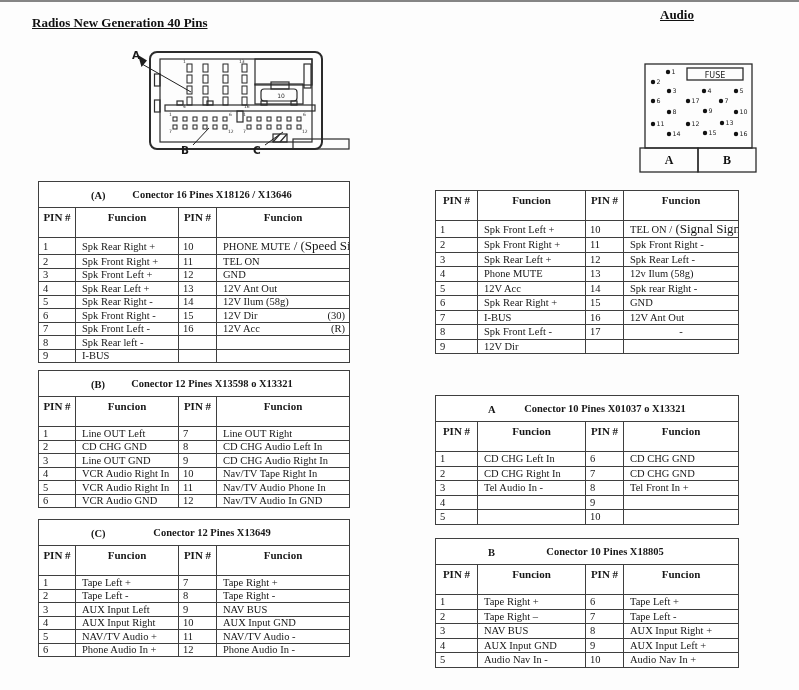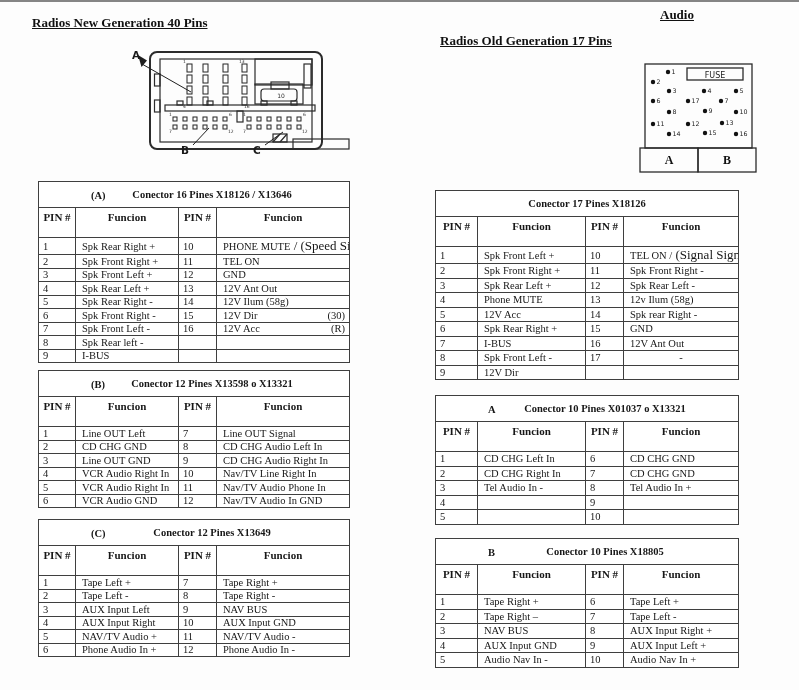--- a/index.html
+++ b/index.html
@@ -40,21 +40,20 @@
   .conn-letter{font-family:"DejaVu Sans",sans-serif;font-size:10.5px;font-weight:bold;fill:#1a1a1a;}
   .micro{font-family:"DejaVu Sans",sans-serif;font-size:4.5px;fill:#333;}
 </style>
 </head>
 <body>
 
 <div class="page">
 
   <div class="doc-title" style="left:660px;top:5px">Audio</div>
   <div class="doc-title" style="left:32px;top:13px">Radios New Generation  40 Pins</div>
-  <div class="doc-title" style="left:440px;top:31px">Radios Old Generation  17 Pins</div>
 
   <svg class="abs" style="left:125px;top:40px" width="240" height="115" viewBox="0 0 240 115">
     <g fill="none" stroke="#2b2b2b" stroke-width="1.2">
       <rect x="25" y="10" width="172" height="97" rx="7" stroke-width="2"></rect>
       <rect x="35" y="17" width="152" height="83"></rect>
       <rect x="29.5" y="32" width="5.5" height="12"></rect>
       <rect x="29.5" y="58" width="5.5" height="12"></rect>
       <rect x="179" y="22" width="7" height="24"></rect>
       <rect x="130" y="17" width="57" height="26"></rect>
       <rect x="130" y="42" width="48" height="20"></rect>
@@ -275,39 +274,39 @@
         <tr>
           <th class="hdr">PIN #</th>
           <th class="hdr">Funcion</th>
           <th class="hdr">PIN #</th>
           <th class="hdr">Funcion</th>
         </tr>
         <tr>
           <td class="data pin">1</td>
           <td class="data fn">Line OUT Left</td>
           <td class="data pin">7</td>
-          <td class="data fn">Line OUT Signal</td>
+          <td class="data fn">Line OUT Right</td>
         </tr>
         <tr>
           <td class="data pin">2</td>
           <td class="data fn">CD CHG GND</td>
           <td class="data pin">8</td>
           <td class="data fn">CD CHG Audio Left In</td>
         </tr>
         <tr>
           <td class="data pin">3</td>
           <td class="data fn">Line OUT GND</td>
           <td class="data pin">9</td>
           <td class="data fn">CD CHG Audio Right In</td>
         </tr>
         <tr>
           <td class="data pin">4</td>
           <td class="data fn">VCR Audio Right In</td>
           <td class="data pin">10</td>
-          <td class="data fn">Nav/TV Line Right In</td>
+          <td class="data fn">Nav/TV Tape Right In</td>
         </tr>
         <tr>
           <td class="data pin">5</td>
           <td class="data fn">VCR Audio Right In</td>
           <td class="data pin">11</td>
           <td class="data fn">Nav/TV Audio Phone In</td>
         </tr>
         <tr>
           <td class="data pin">6</td>
           <td class="data fn">VCR Audio GND</td>
@@ -373,23 +372,20 @@
     </table>
   <table class="pin-table t-r" style="left:435px;top:188px;width:303px">
       <colgroup>
         <col style="width: 42px;">
         <col style="width: 108px;">
         <col style="width: 38px;">
         <col style="width: 115px;">
       </colgroup>
       <tbody>
         <tr>
-          <td colspan="4" class="title-cell"><span class="title-text">Conector 17 Pines X18126</span></td>
-        </tr>
-        <tr>
           <th class="hdr">PIN #</th>
           <th class="hdr">Funcion</th>
           <th class="hdr">PIN #</th>
           <th class="hdr">Funcion</th>
         </tr>
         <tr>
           <td class="data pin">1</td>
           <td class="data fn">Spk Front Left +</td>
           <td class="data pin">10</td>
           <td class="data fn"><span>TEL ON  /</span><span class="small"> (Signal Signal)</span></td>
@@ -470,21 +466,21 @@
         <tr>
           <td class="data pin">2</td>
           <td class="data fn">CD CHG Right In</td>
           <td class="data pin">7</td>
           <td class="data fn">CD CHG GND</td>
         </tr>
         <tr>
           <td class="data pin">3</td>
           <td class="data fn">Tel Audio In -</td>
           <td class="data pin">8</td>
-          <td class="data fn">Tel Audio In +</td>
+          <td class="data fn">Tel Front In +</td>
         </tr>
         <tr>
           <td class="data pin">4</td>
           <td class="data fn"></td>
           <td class="data pin">9</td>
           <td class="data fn"></td>
         </tr>
         <tr>
           <td class="data pin">5</td>
           <td class="data fn"></td>

